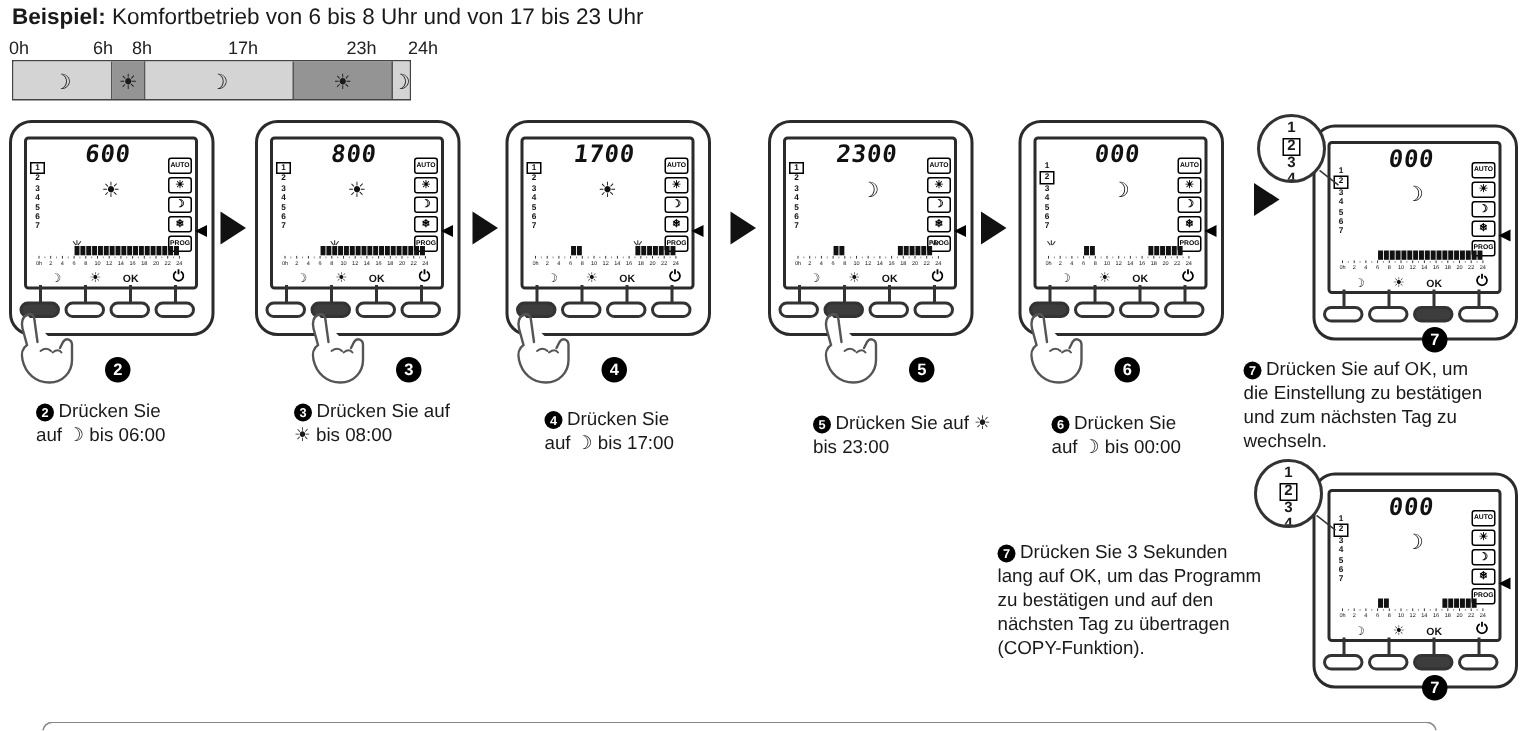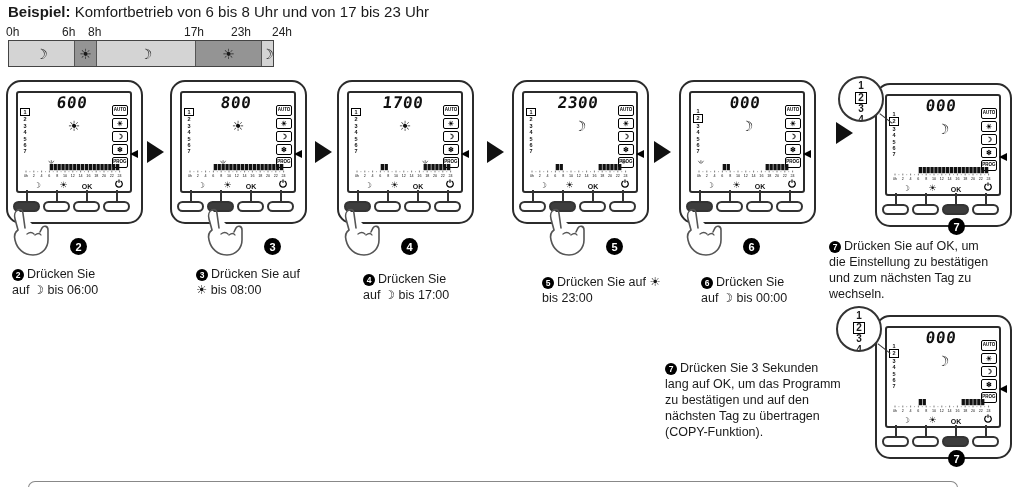--- a/index.html
+++ b/index.html
@@ -64,21 +64,21 @@
 </style>
 </head>
 <body>
 
 <div id="canvas">
   <div class="hdr"><b>Beispiel:</b><span> Komfortbetrieb von 6 bis 8 Uhr und von 17 bis 23 Uhr</span></div>
   <div class="tl-labels">
       <span style="left:6px">0h</span>
       <span style="left:62px">6h</span>
       <span style="left:88px">8h</span>
-      <span style="left:184px">17h</span>
+      <span style="left:152px">17h</span>
       <span style="left:231px">23h</span>
       <span style="left:272px">24h</span>
     </div>
   <div class="tl-bar">
       <div class="tl-seg" style="width:25%;background:#d4d4d4">
         <span>☽</span>
       </div>
       <div class="tl-seg" style="width:8.333333333333332%;background:#949494">
         <span>☀</span>
       </div>
@@ -818,21 +818,21 @@
         <div>4</div>
       </div>
       <div class="magline" style="left:878px;top:118px;transform:rotate(38deg)"></div>
       <div class="mag" style="left:836px;top:306px">
         <div>1</div>
         <div><span class="sel">2</span></div>
         <div>3</div>
         <div>4</div>
       </div>
       <div class="magline" style="left:876px;top:348px;transform:rotate(38deg)"></div>
-      <div class="step" style="left:12px;top:266px;width:160px"><span class="sbadge">2</span>Drücken Sie<br>auf ☽ bis 06:00</div>
+      <div class="step" style="left:24px;top:266px;width:160px"><span class="sbadge">2</span>Drücken Sie<br>auf ☽ bis 06:00</div>
       <div class="step" style="left:196px;top:266px;width:170px"><span class="sbadge">3</span>Drücken Sie auf<br>☀ bis 08:00</div>
       <div class="step" style="left:363px;top:271px;width:160px"><span class="sbadge">4</span>Drücken Sie<br>auf ☽ bis 17:00</div>
       <div class="step" style="left:542px;top:274px;width:180px"><span class="sbadge">5</span>Drücken Sie auf ☀<br>bis 23:00</div>
       <div class="step" style="left:701px;top:274px;width:160px"><span class="sbadge">6</span>Drücken Sie<br>auf ☽ bis 00:00</div>
       <div class="step" style="left:829px;top:238px;width:194px"><span class="sbadge">7</span>Drücken Sie auf OK, um<br>die Einstellung zu bestätigen<br>und zum nächsten Tag zu<br>wechseln.</div>
       <div class="step" style="left:665px;top:360px;width:212px"><span class="sbadge">7</span>Drücken Sie 3 Sekunden<br>lang auf OK, um das Programm<br>zu bestätigen und auf den<br>nächsten Tag zu übertragen<br>(COPY-Funktion).</div>
     </div>
   <div class="botline"></div>
 </div>
 

